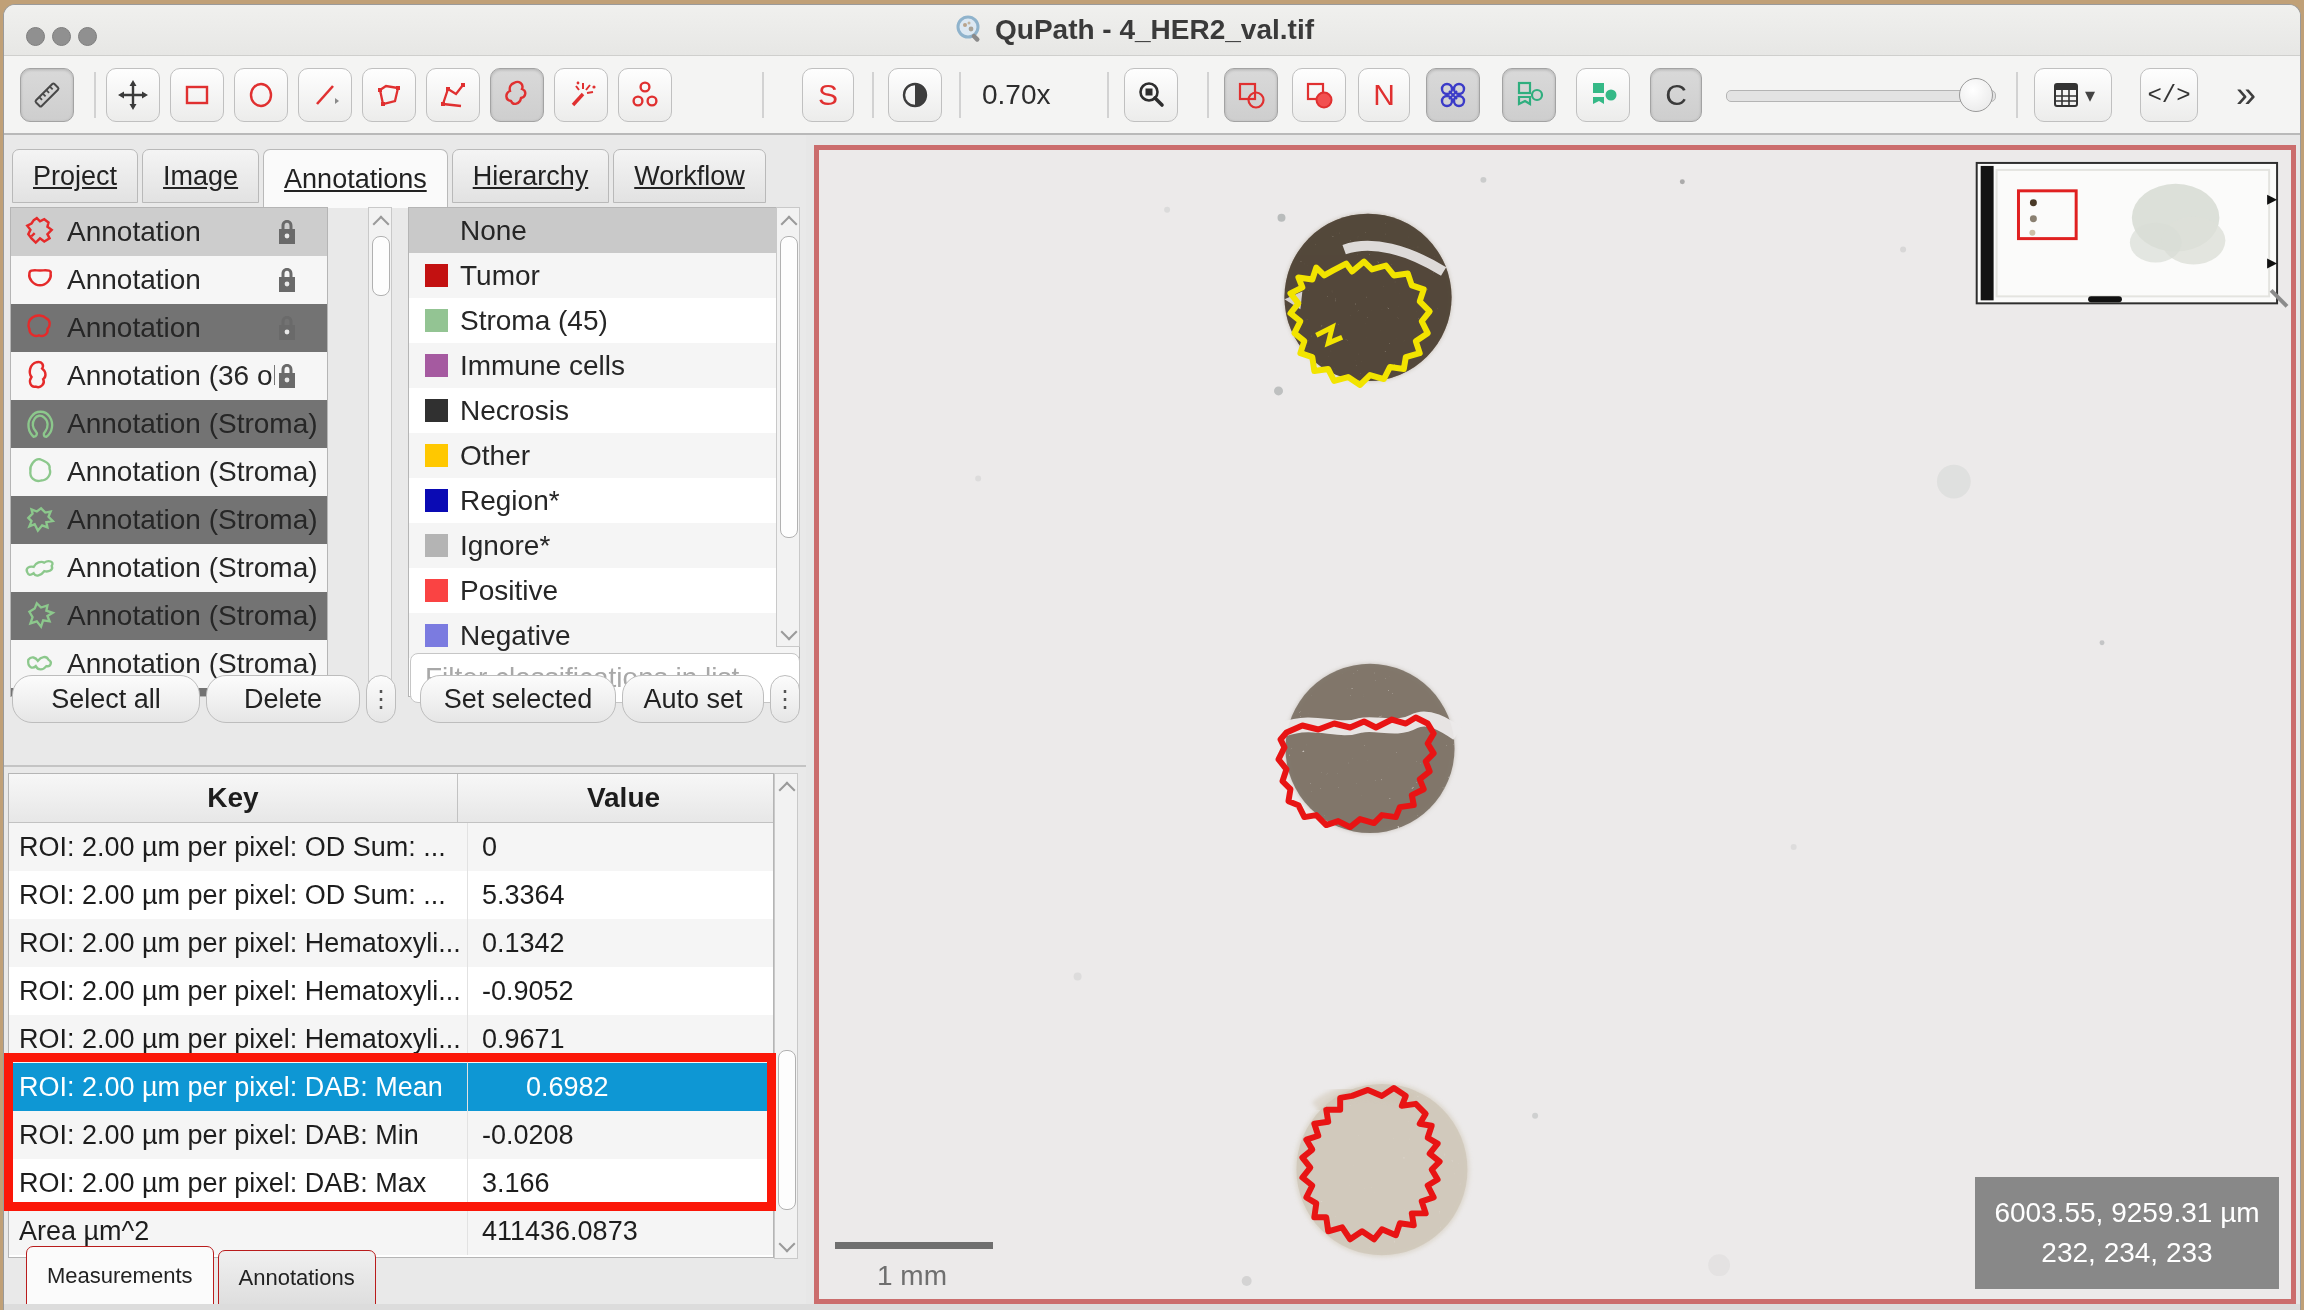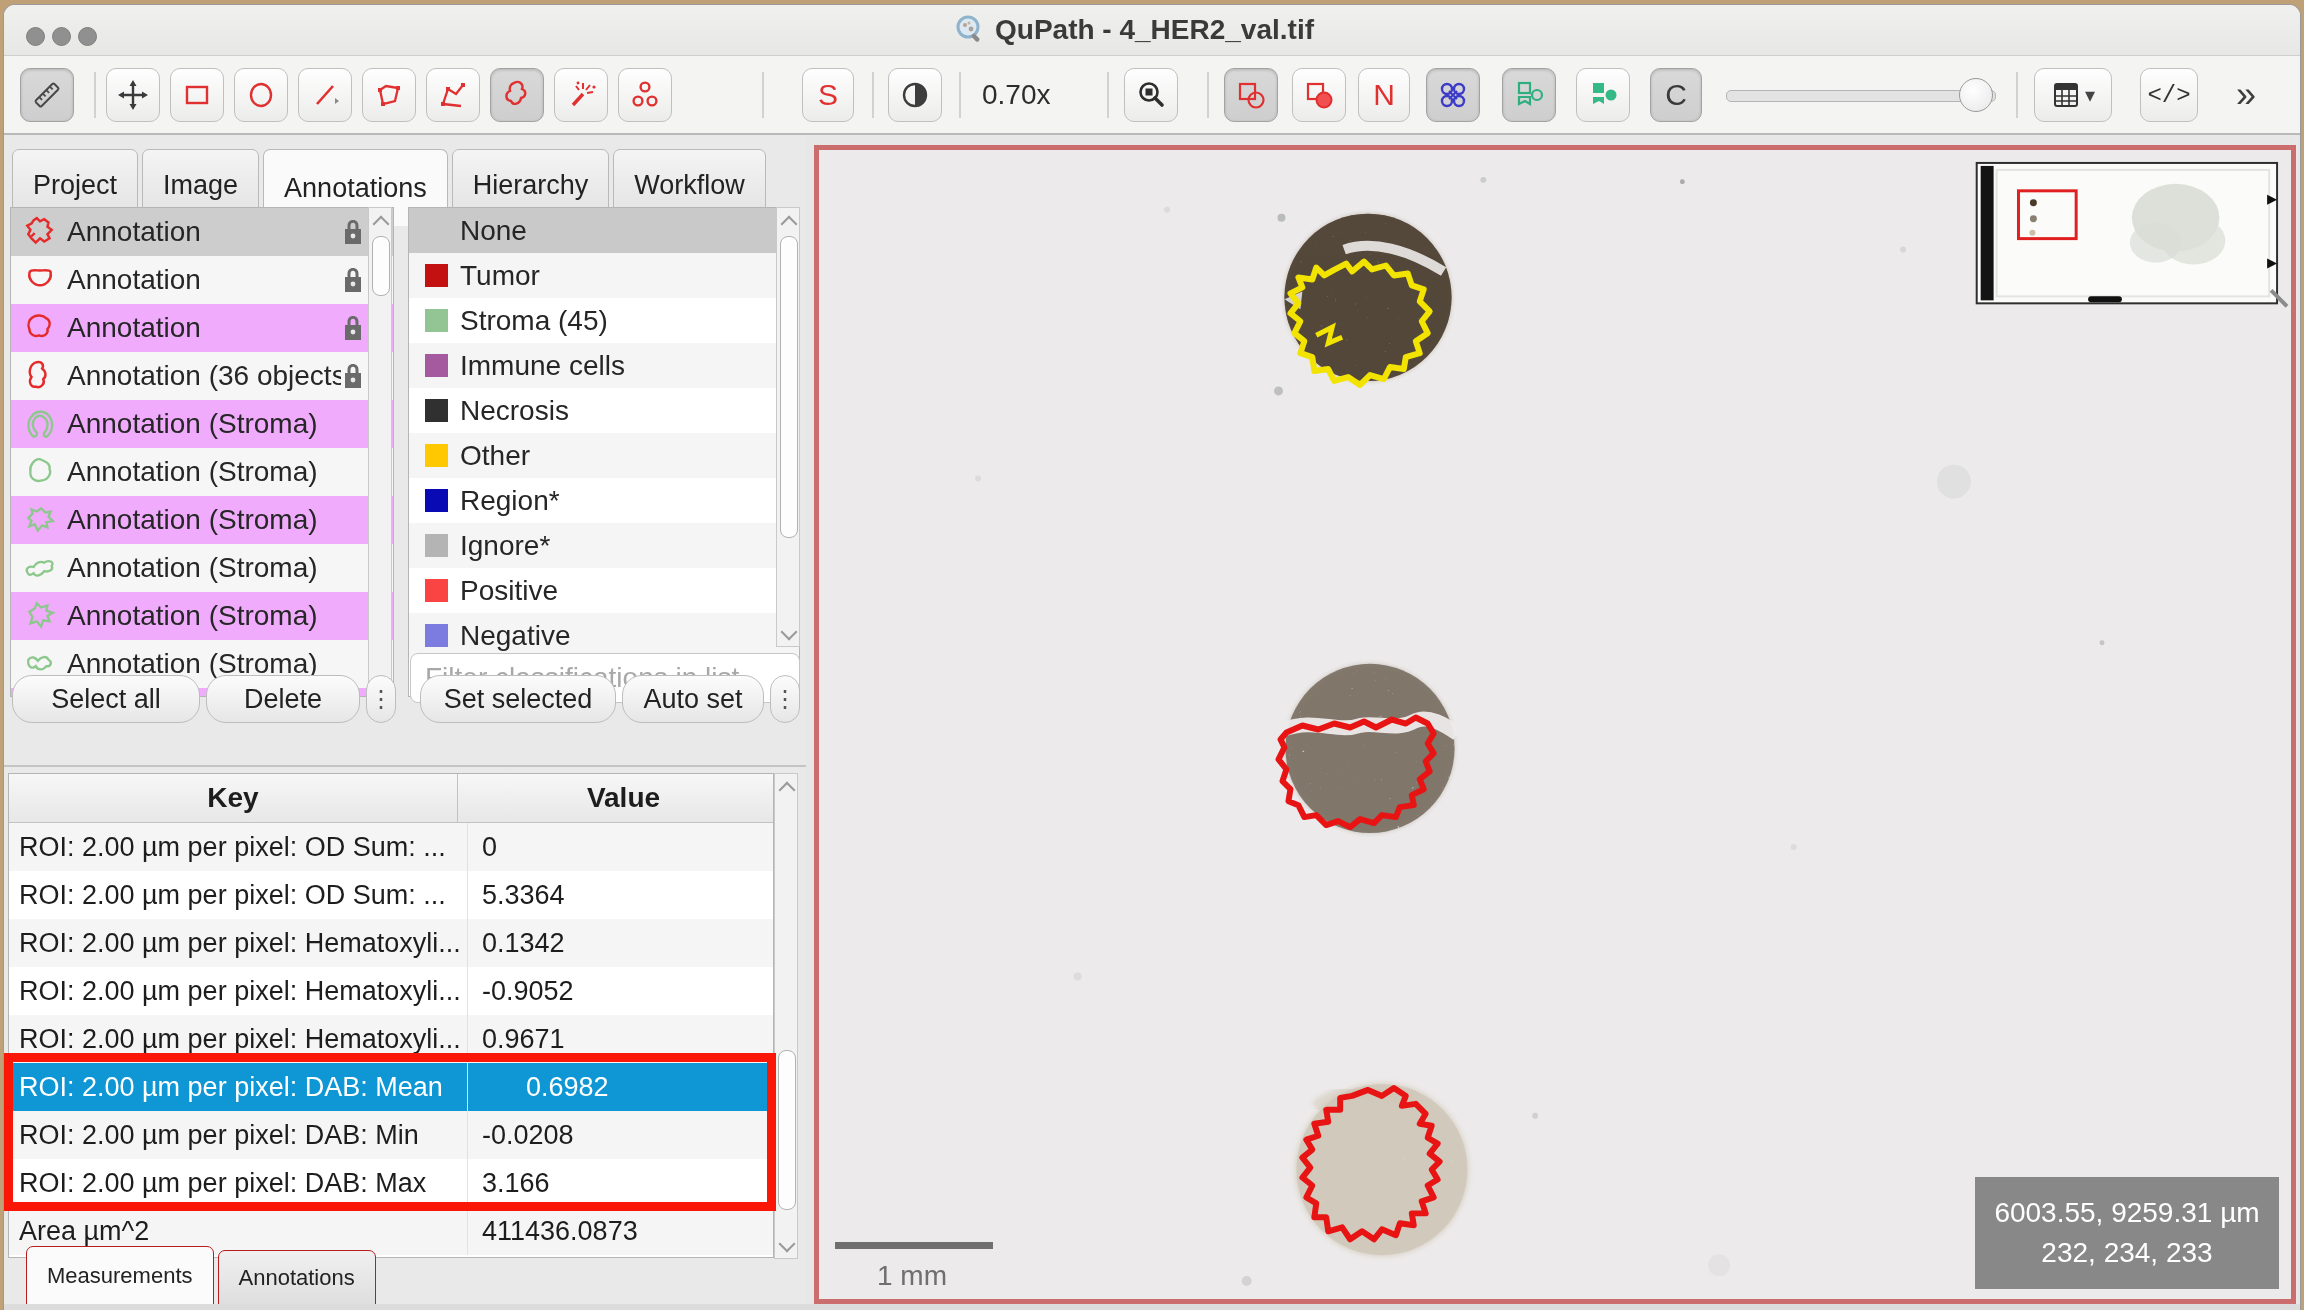--- a/index.html
+++ b/index.html
@@ -36,25 +36,25 @@
   .red{color:#e03030;}
   .slider-track{position:absolute;left:1722px;top:34px;width:268px;height:10px;border-radius:5px;
     background:#e3e3e3;border:1px solid #b4b4b4;}
   .slider-thumb{position:absolute;left:232px;top:-13px;width:34px;height:34px;border-radius:50%;
     background:radial-gradient(circle at 40% 35%,#ffffff,#e6e6e6);border:1px solid #9a9a9a;box-sizing:border-box;}
   
   .main{position:absolute;left:0;right:0;top:130px;bottom:0;background:#e7e7e7;}
   .left-panel{position:absolute;left:0;top:0;width:802px;bottom:0;background:#e9e9e9;}
   
   .ptabs{position:absolute;left:8px;top:14px;height:52px;display:flex;gap:4px;}
-  .tab{height:46px;padding:12px 20px;display:flex;align-items:center;font-size:27px;color:#222;
-    background:linear-gradient(#f4f4f4,#e2e2e2);border:1px solid #b9b9b9;border-radius:7px 7px 0 0;}
+  .tab{height:46px;padding:3px 20px;display:flex;align-items:center;font-size:27px;color:#222;
+    background:linear-gradient(#f4f4f4,#e2e2e2);border:1px solid #b9b9b9;border-radius:7px 7px 0 0;text-decoration:underline;}
   .tab.sel{background:#fafafa;height:52px;border-bottom:none;}
   
-  .ann-list{position:absolute;left:6px;top:72px;width:384px;height:490px;background:#f0abfc;
+  .ann-list{position:absolute;left:6px;top:72px;width:318px;height:490px;background:#737373;
     border:1px solid #b5b5b5;box-sizing:border-box;overflow:hidden;}
   .ann-row{position:relative;height:48px;display:flex;align-items:center;font-size:28px;color:#262626;}
   .ann-row:nth-child(even){background:#f6f6f6;}
   .ann-row.sel{background:#cdcdcd;}
   .ann-row .ico{width:34px;height:34px;margin:0 10px 0 12px;flex:0 0 auto;}
   .ann-row .lbl{flex:1;white-space:nowrap;overflow:hidden;}
   .ann-row .lock{width:24px;height:28px;margin-right:28px;flex:0 0 auto;}
   
   .cls-list{position:absolute;left:404px;top:72px;width:392px;height:490px;background:#fff;
     border:1px solid #b5b5b5;box-sizing:border-box;overflow:hidden;}

